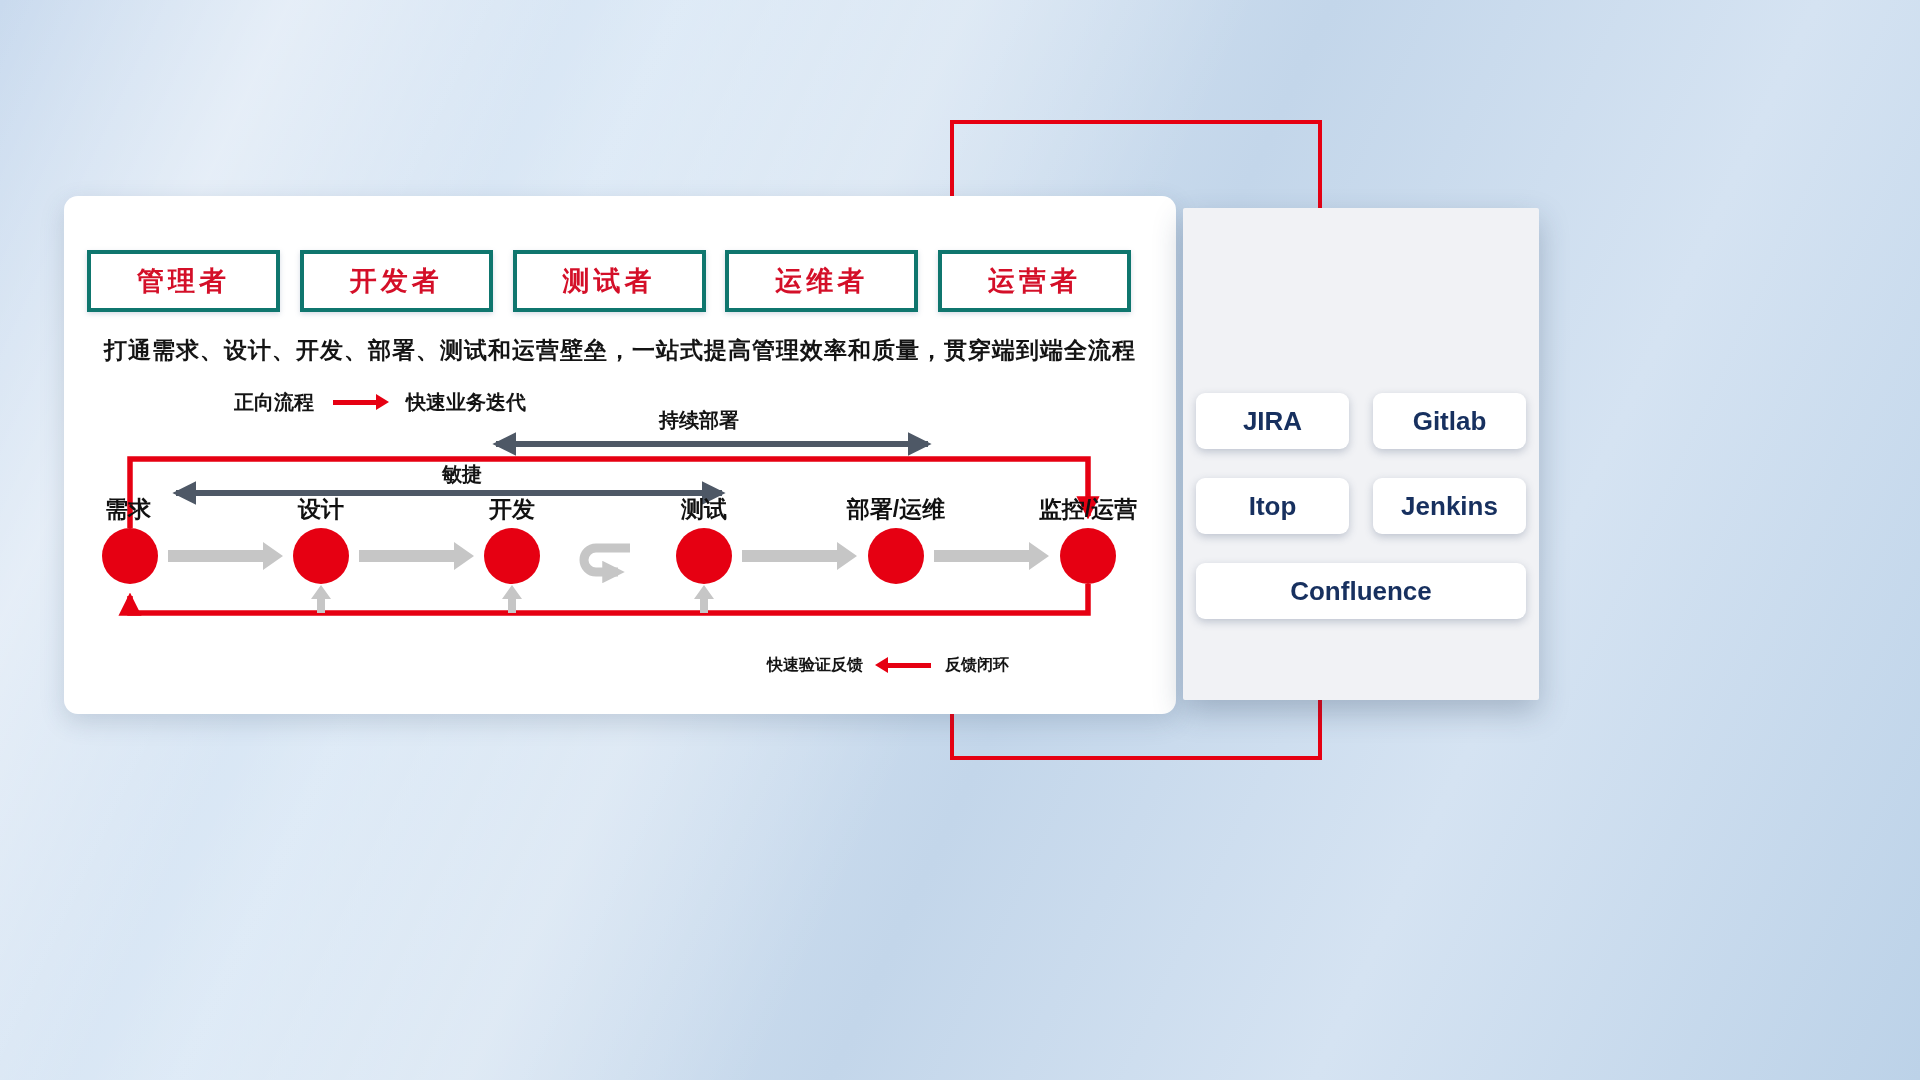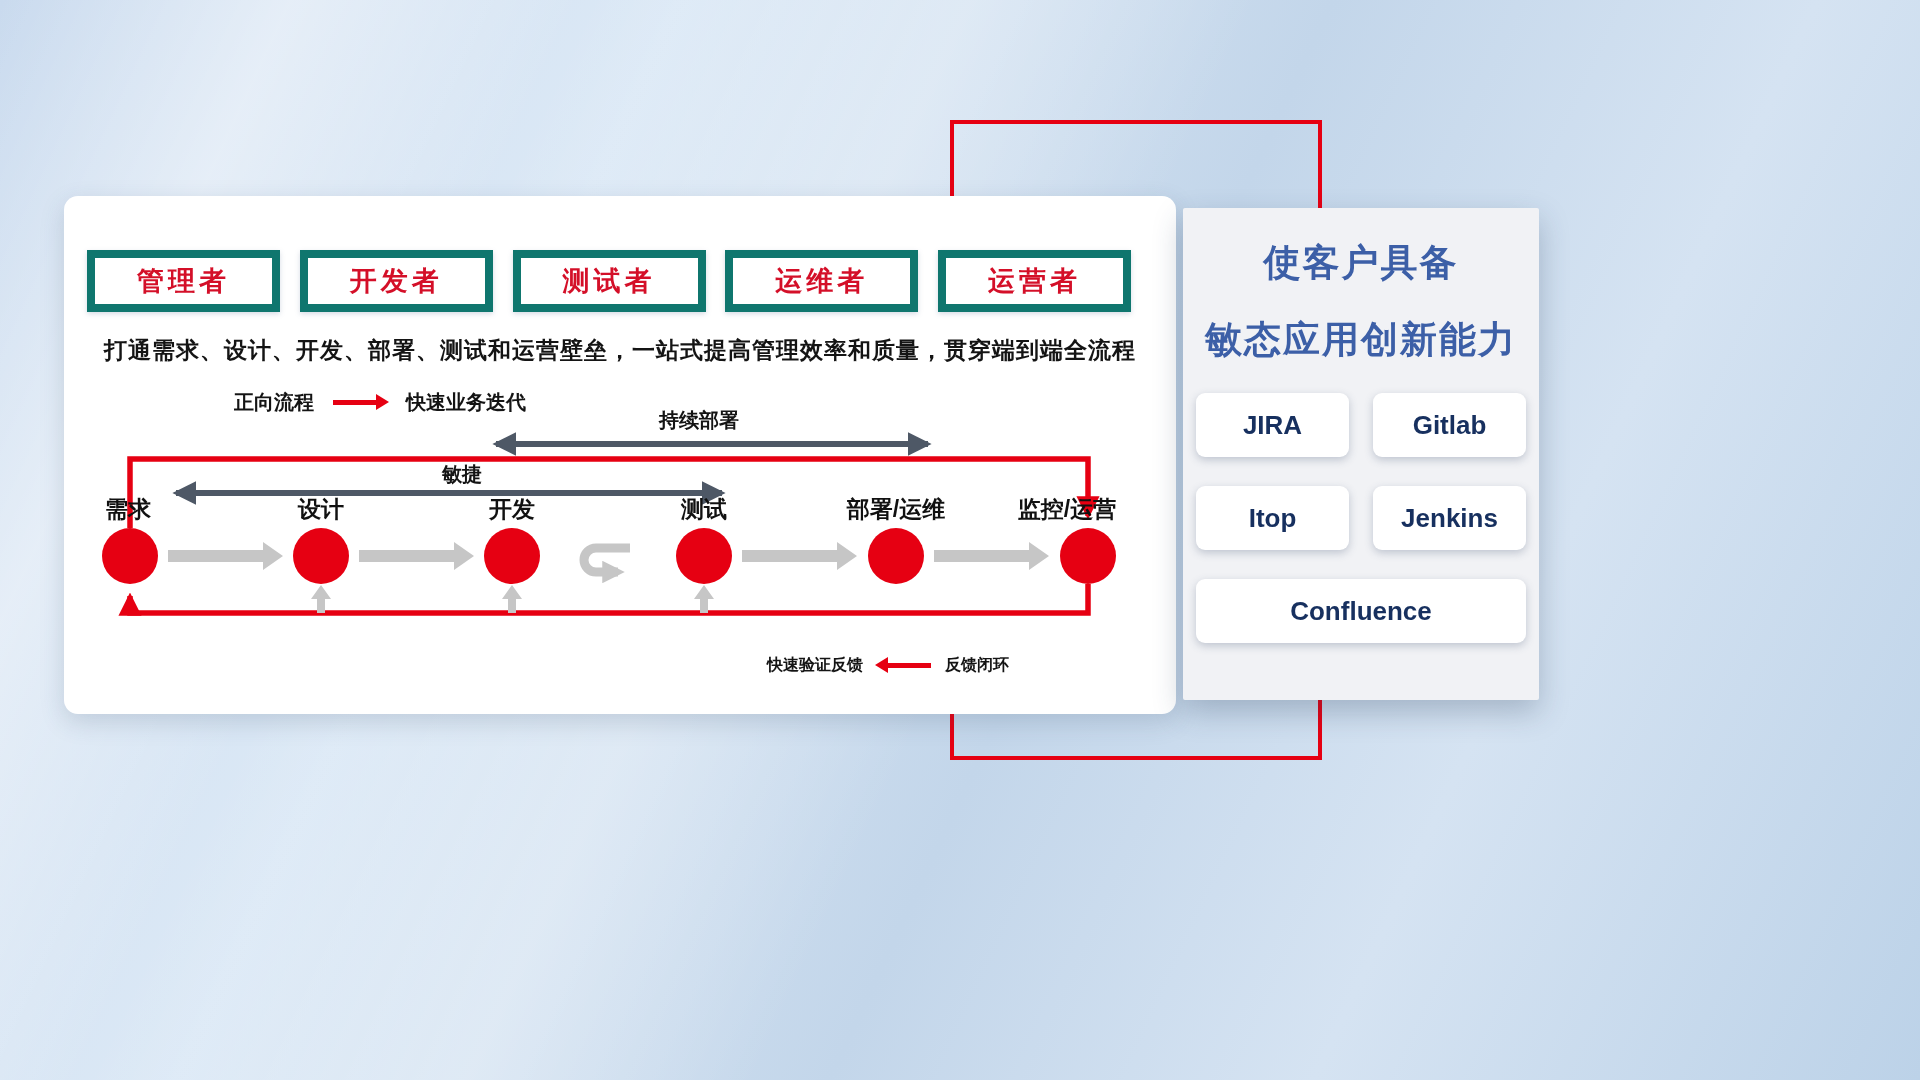--- a/index.html
+++ b/index.html
@@ -18,21 +18,21 @@
   }
 
   .card {
     position:absolute; left:64px; top:196px; width:1112px; height:518px;
     background:#ffffff; border-radius:14px; z-index:2;
     box-shadow:0 8px 24px rgba(50,70,100,.18);
   }
 
   .roles { position:absolute; left:23px; top:54px; width:1044px; display:flex; justify-content:space-between; }
   .role-box {
-    width:193px; height:62px; background:#fff; border:8px solid #0f766e;
+    width:193px; height:62px; background:#fff; border:4px solid #0f766e;
     display:flex; align-items:center; justify-content:center;
     font-size:27px; font-weight:bold; color:#d40f28; letter-spacing:4px;
     box-shadow:0 2px 5px rgba(110,130,160,.28);
   }
 
   .subtitle {
     position:absolute; left:0; right:0; top:139px; text-align:center;
     font-size:23px; font-weight:bold; color:#141414; letter-spacing:1px;
   }
 
@@ -69,21 +69,21 @@
   }
   .panel-title { margin-top:30px; text-align:center; color:#3c5fa7; font-weight:bold; font-size:37px; letter-spacing:2px; }
   .panel-title .line { height:50px; line-height:50px; }
   .panel-title .line + .line { margin-top:27px; }
 
   .tools {
     position:absolute; left:13px; right:13px; top:185px;
     display:grid; grid-template-columns:1fr 1fr; column-gap:24px; row-gap:29px;
   }
   .tool {
-    height:64px; background:#ffffff; border-radius:9px;
+    height:56px; background:#ffffff; border-radius:9px;
     display:flex; align-items:center; justify-content:center;
     font-size:26px; font-weight:bold; color:#17305f;
     box-shadow:0 3px 8px rgba(60,80,110,.28);
   }
   .tool.wide { grid-column:1 / -1; }
 </style>
 </head>
 <body>
 
 <div class="bg">
@@ -159,35 +159,31 @@
       <circle cx="640" cy="360" r="28" fill="#e60012"></circle>
       <circle cx="832" cy="360" r="28" fill="#e60012"></circle>
       <circle cx="1024" cy="360" r="28" fill="#e60012"></circle>
     </svg>
 
     <div class="stage-label" style="left:64px">需求</div>
     <div class="stage-label" style="left:257px">设计</div>
     <div class="stage-label" style="left:448px">开发</div>
     <div class="stage-label" style="left:640px">测试</div>
     <div class="stage-label" style="left:832px">部署/运维</div>
-    <div class="stage-label" style="left:1003px">监控/运营</div>
+    <div class="stage-label" style="left:1024px">监控/运营</div>
 
     <div class="legend legend-feedback">
       <span>快速验证反馈</span>
       <span class="arrow-left"></span>
       <span>反馈闭环</span>
     </div>
 
   </div>
 
   <div class="panel">
-    <div class="panel-title">
-      <div class="line">使客户具备</div>
-      <div class="line">敏态应用创新能力</div>
-    </div>
     <div class="tools">
       <div class="tool">JIRA</div>
       <div class="tool">Gitlab</div>
       <div class="tool">Itop</div>
       <div class="tool">Jenkins</div>
       <div class="tool wide">Confluence</div>
     </div>
   </div>
 
 </div>

